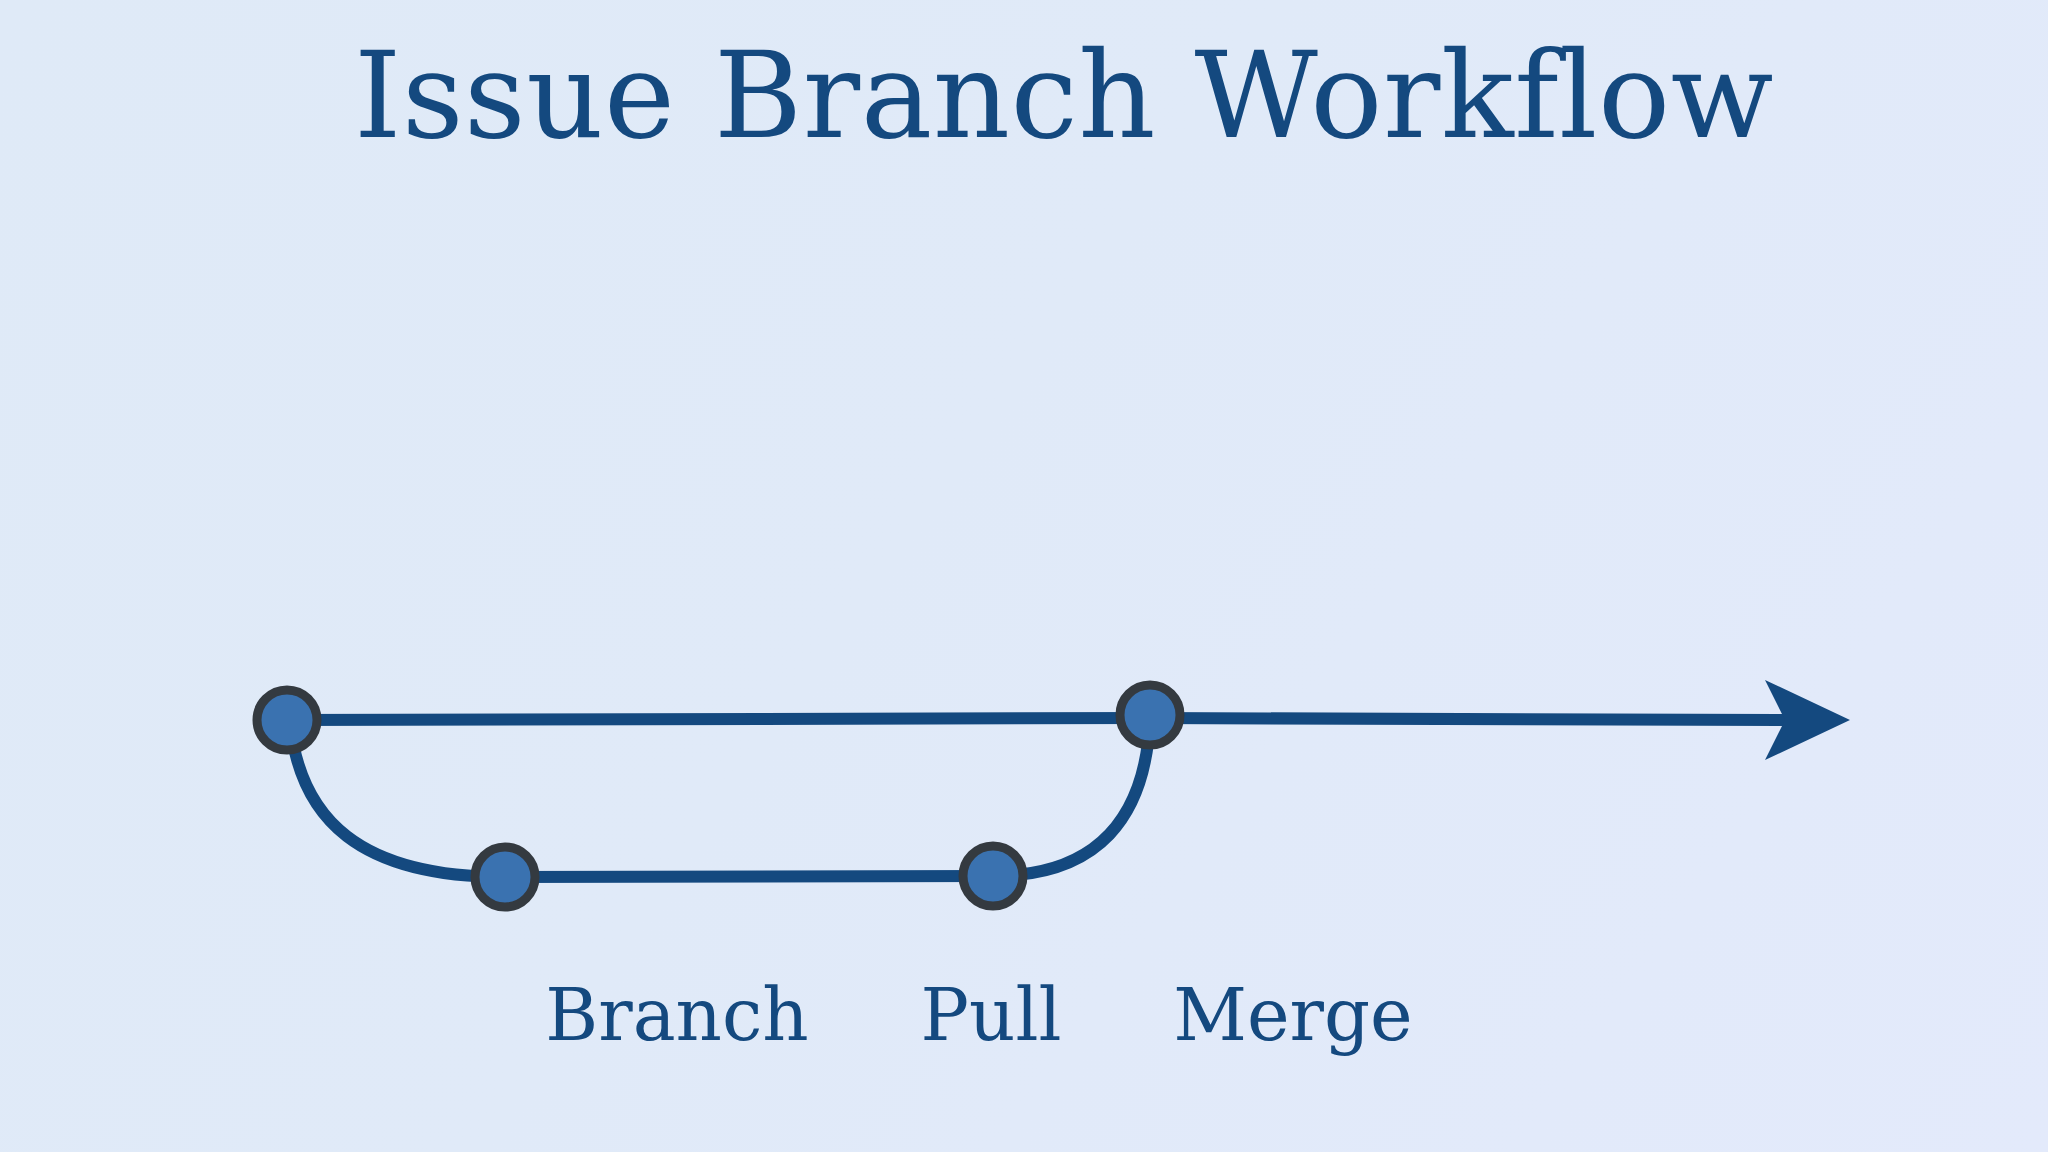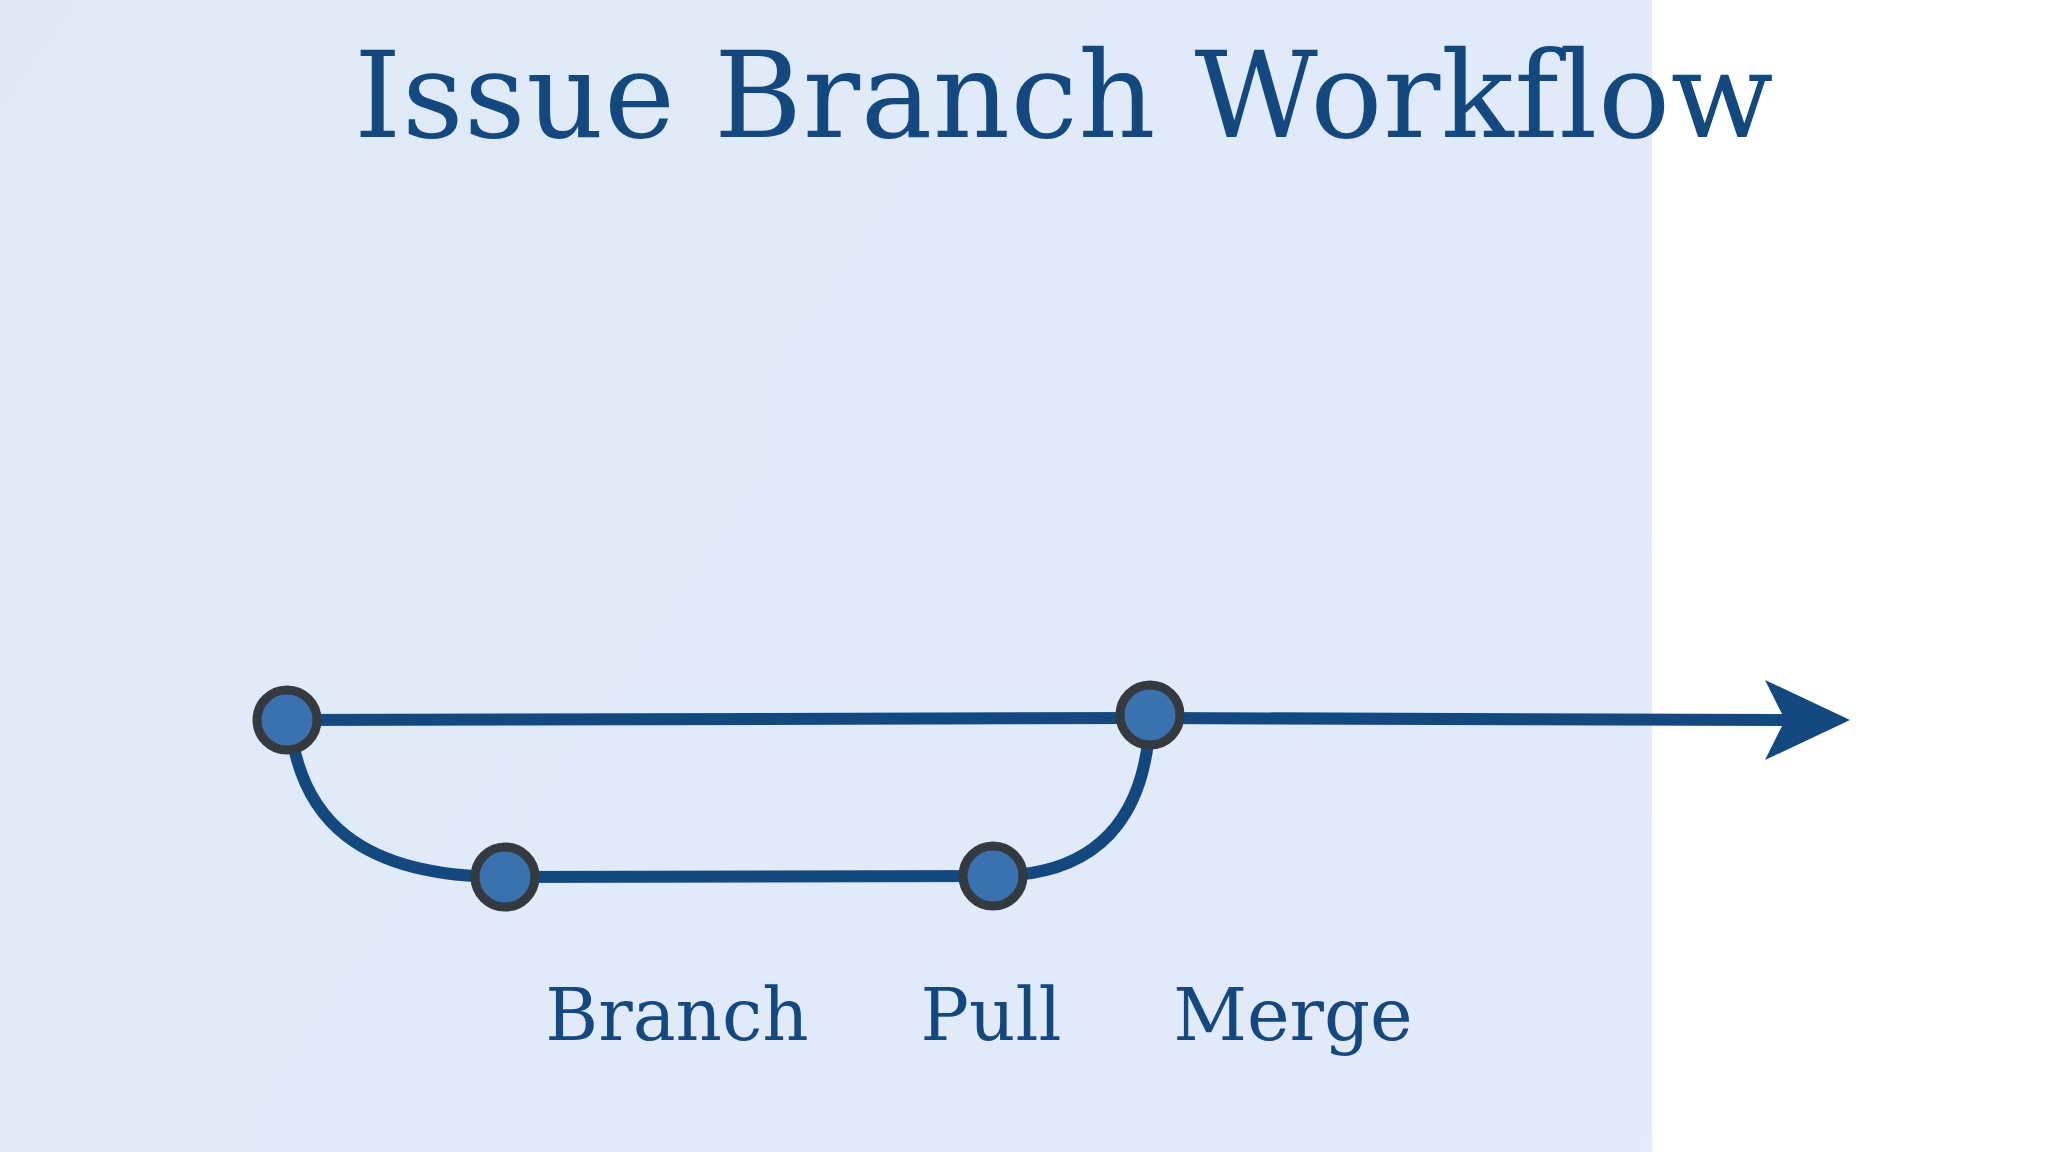--- a/index.html
+++ b/index.html
@@ -8,21 +8,21 @@
     padding: 0;
   }
   body {
     width: 2048px;
     height: 1152px;
     overflow: hidden;
     font-family: "DejaVu Serif", "Liberation Serif", serif;
   }
   #canvas {
     position: relative;
-    width: 1652px;
+    width: 2048px;
     height: 1152px;
     background: linear-gradient(125deg, #dfeaf7 0%, #e0eaf8 45%, #e3eafb 100%);
   }
   #diagram-title {
     position: absolute;
     left: 0;
     top: 26px;
     width: 2048px;
     text-align: center;
     font-family: "DejaVu Serif", "Liberation Serif", serif;

